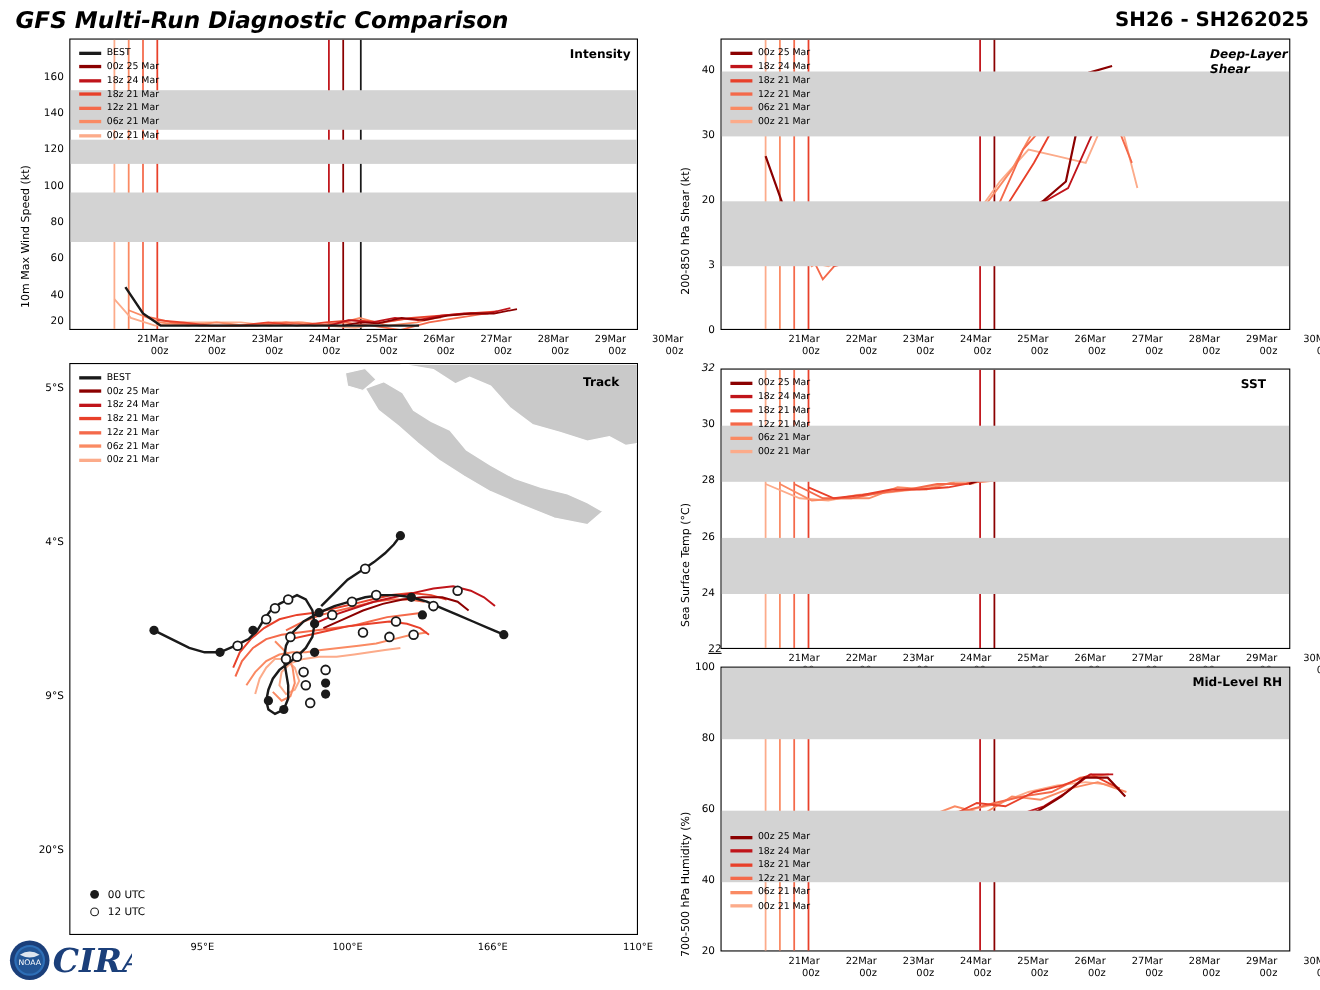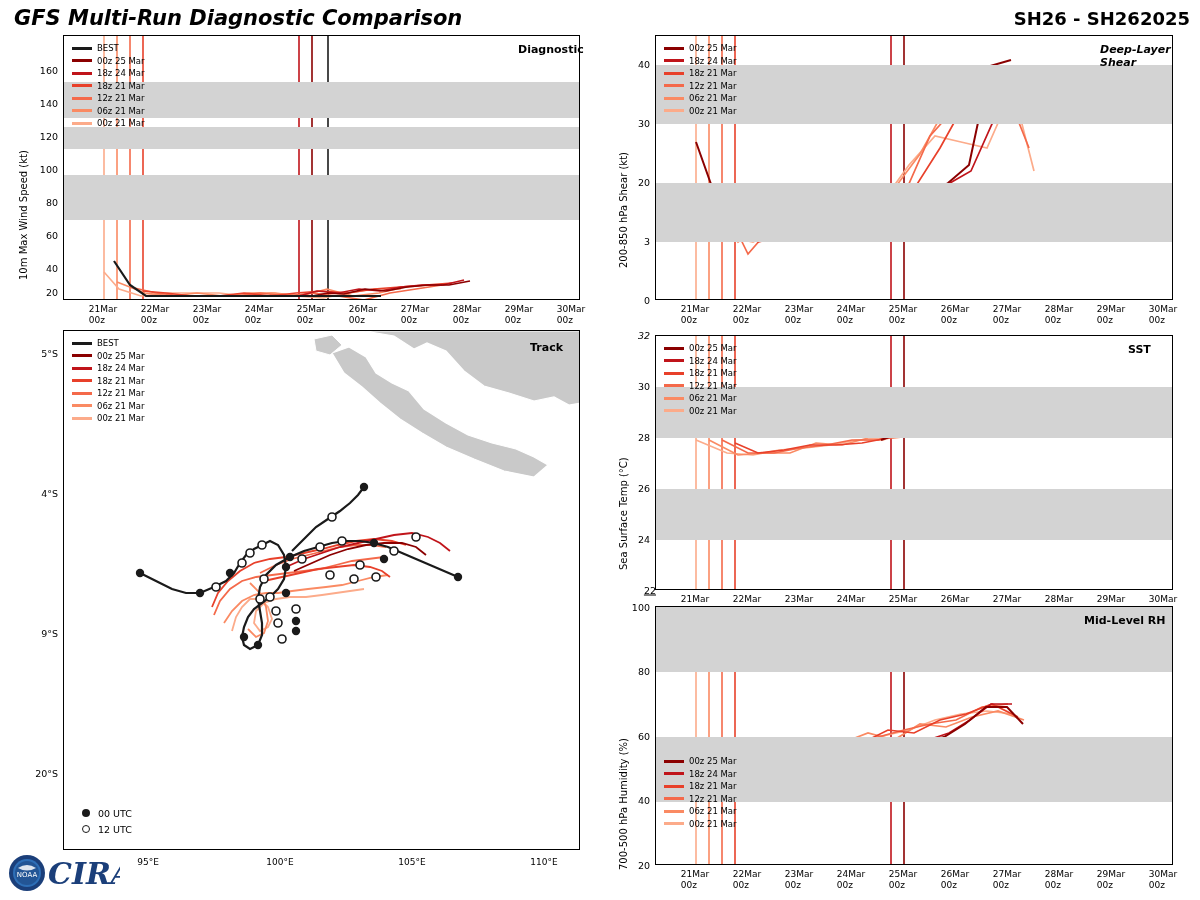--- a/index.html
+++ b/index.html
@@ -32,22 +32,23 @@
   .axis-label-y {
     position:absolute; font-size:10px;
     transform-origin:0 0; transform:rotate(-90deg);
     white-space:nowrap;
   }
   .tick-y {
     position:absolute; font-size:9.5px; text-align:right; right:0;
     transform:translateY(-50%);
   }
   .tick-x {
-    position:absolute; font-size:9px; text-align:left; line-height:11px;
+    position:absolute; font-size:9px; text-align:right; line-height:11px;
     transform:translateX(-50%);
+    margin-left:36px;
   }
   .band { position:absolute; left:0; right:0; background:#d3d3d3; }
   .legend { position:absolute; z-index:50; font-size:8.5px; line-height:12.5px; }
   .legend-row { display:flex; align-items:center; height:12.5px; }
   .legend-swatch { width:20px; height:2.6px; margin-right:5px; flex:0 0 20px; }
   .legend-text { white-space:nowrap; }
   svg { display:block; }
   .logo { position:absolute; left:8px; bottom:6px; width:112px; height:42px; }
   .cira-text {
     font-family:"DejaVu Serif", serif; font-weight:bold; font-style:italic;
@@ -94,21 +95,21 @@
       <polyline fill="none" stroke="#e8402a" stroke-width="1.6" points="79,255 102,257 128,260 154,260 180,257 206,260 232,257 258,255 284,257 310,253 336,251 362,249 388,247"></polyline>
 
       <polyline fill="none" stroke="#c0141a" stroke-width="1.6" points="235,260 253,255 274,257 295,253 316,255 337,251 358,249 379,249 400,244"></polyline>
 
       <polyline fill="none" stroke="#8b0000" stroke-width="1.6" points="248,260 264,257 280,258 301,253 322,255 343,251 364,249 385,249 406,245"></polyline>
 
       <polyline fill="none" stroke="#1a1a1a" stroke-width="2.2" points="50,225 66,249 82,260 98,260 119,260 145,260 171,260 197,260 223,260 249,260 275,260 301,260 317,260"></polyline>
     </svg>
   </div>
 
-  <div class="panel-label" style="left:518px;top:13px;">Diagnostic</div>
+  <div class="panel-label" style="left:518px;top:13px;">Intensity</div>
 
   <div>
     <div class="tick-y" style="left:26px;width:32px;top:262px;">20</div>
     <div class="tick-y" style="left:26px;width:32px;top:238px;">40</div>
     <div class="tick-y" style="left:26px;width:32px;top:205px;">60</div>
     <div class="tick-y" style="left:26px;width:32px;top:172px;">80</div>
     <div class="tick-y" style="left:26px;width:32px;top:139px;">100</div>
     <div class="tick-y" style="left:26px;width:32px;top:106px;">120</div>
     <div class="tick-y" style="left:26px;width:32px;top:73px;">140</div>
     <div class="tick-y" style="left:26px;width:32px;top:40px;">160</div>
@@ -280,21 +281,21 @@
   <div>
     <div class="tick-y" style="left:20px;width:38px;top:28px;">5°S</div>
     <div class="tick-y" style="left:20px;width:38px;top:168px;">4°S</div>
     <div class="tick-y" style="left:20px;width:38px;top:308px;">9°S</div>
     <div class="tick-y" style="left:20px;width:38px;top:448px;">20°S</div>
   </div>
 
   <div>
     <div class="tick-x" style="left:148px;top:532px;">95°E</div>
     <div class="tick-x" style="left:280px;top:532px;">100°E</div>
-    <div class="tick-x" style="left:412px;top:532px;">105°E</div>
+    <div class="tick-x" style="left:412px;top:532px;">166°E</div>
     <div class="tick-x" style="left:544px;top:532px;">110°E</div>
   </div>
 </div>
 
 <div class="panel" style="left:600px;top:30px;width:600px;height:290px;">
   <div class="axis-label-y" style="left:18px;top:238px;">200-850 hPa Shear (kt)</div>
 
   <div class="plot-frame" style="left:55px;top:5px;width:518px;height:265px;">
     <div class="band" style="top:147px;height:59px;"></div>
     <div class="band" style="top:29px;height:59px;"></div>

